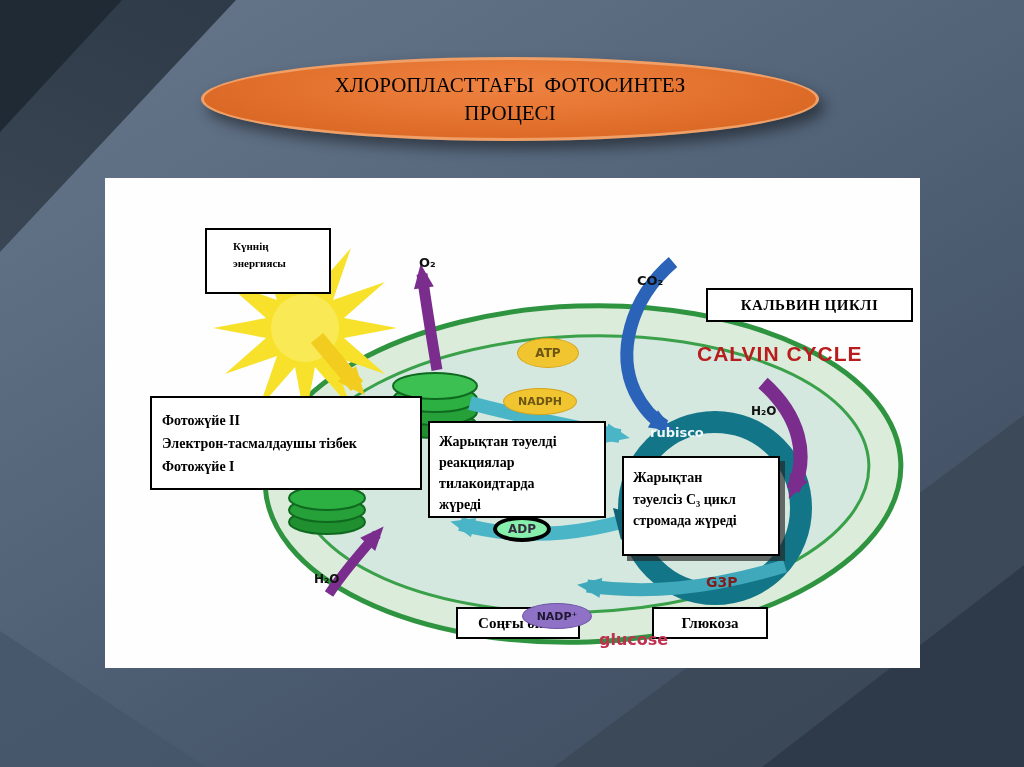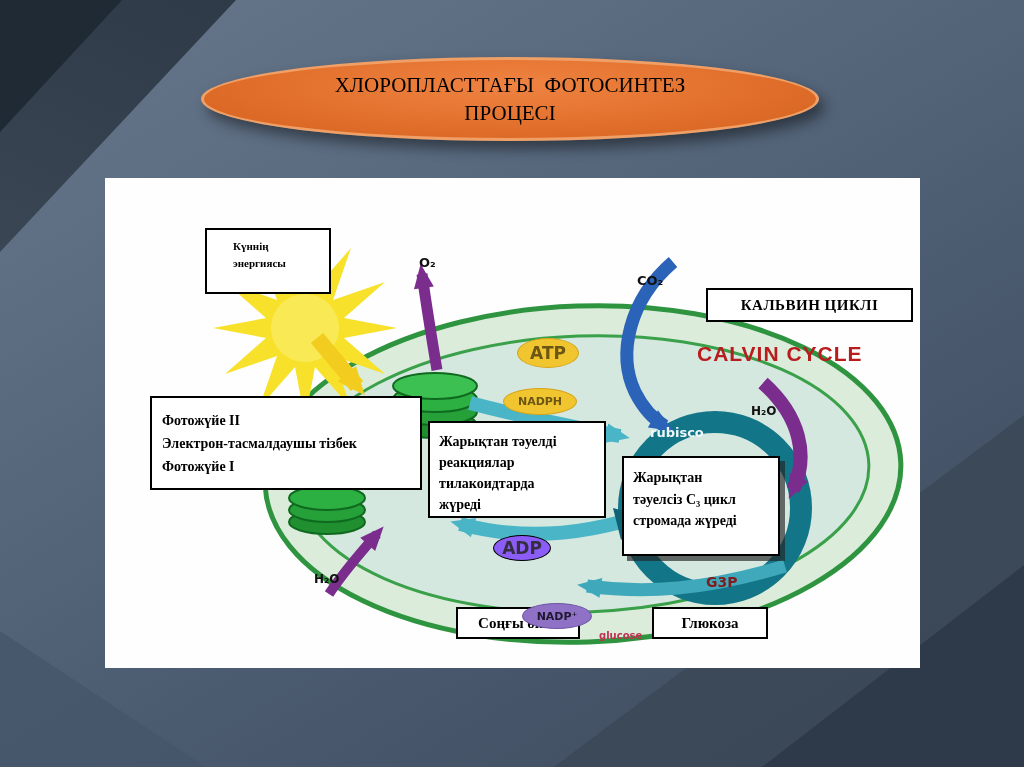--- a/index.html
+++ b/index.html
@@ -34,36 +34,36 @@
   .box-sun        { left:100px; top:50px;  width:126px; height:66px; font-size:11px; padding:8px 0 0 26px; line-height:1.5; }
   .box-photosys   { left:45px;  top:218px; width:272px; height:94px; font-size:14px; padding:11px 0 0 10px; line-height:1.65; }
   .box-lightdep   { left:323px; top:243px; width:178px; height:97px; font-size:14px; padding:8px 8px 0 9px; line-height:1.5; }
   .box-calvin     { left:601px; top:110px; width:207px; height:34px; font-size:15px; display:flex; align-items:center; justify-content:center; letter-spacing:.5px; }
   .box-lightindep { left:517px; top:278px; width:158px; height:100px; font-size:14px; padding:9px 0 0 9px; line-height:1.55;
                     box-shadow:5px 5px 0 rgba(35,35,35,.65); }
   .box-final      { left:351px; top:429px; width:124px; height:32px; font-size:15px; display:flex; align-items:center; justify-content:center; }
   .box-glucose    { left:547px; top:429px; width:116px; height:32px; font-size:15px; display:flex; align-items:center; justify-content:center; }
 
   .badge { position:absolute; border-radius:50%; display:flex; align-items:center; justify-content:center;
-    font-family:"DejaVu Sans","Liberation Sans",sans-serif; font-weight:bold; font-size:17px; }
+    font-family:"DejaVu Sans","Liberation Sans",sans-serif; font-weight:bold; font-size:12px; }
   .badge-atp   { left:412px; top:160px; width:62px; height:30px; background:#f1c52f; border:1px solid #d5a51e; color:#6b5613; }
   .badge-nadph { left:398px; top:210px; width:74px; height:27px; background:#f1c52f; border:1px solid #d5a51e; color:#6b5613; font-size:11px; }
-  .badge-adp   { left:388px; top:357px; width:58px; height:26px; background:#8b5cf6; border:1px solid #000000; color:#352e40; }
+  .badge-adp   { left:388px; top:338px; width:58px; height:26px; background:#86efac; border:4px solid #000000; color:#352e40; }
   .badge-nadp  { left:417px; top:401px; width:70px; height:26px; background:#8f72c6; border:1px solid #6f54a6; color:#1f1830; font-size:11px;margin-top:24px; }
 
   .sci { position:absolute; font-family:"DejaVu Sans","Liberation Sans",sans-serif; font-weight:bold; color:#101010; white-space:nowrap; }
   .lbl-o2        { left:314px; top:77px;  font-size:13px; }
   .lbl-co2       { left:532px; top:95px;  font-size:13px; }
   .lbl-calvin    { left:592px; top:164px; font-size:21px; color:#b91c1c; letter-spacing:1px;
                    font-family:"Liberation Sans","DejaVu Sans",sans-serif; }
   .lbl-rubisco   { left:545px; top:247px; font-size:13px; color:#eef8fa; font-weight:bold; }
   .lbl-h2o-r     { left:646px; top:226px; font-size:12px; }
   .lbl-h2o-l     { left:209px; top:394px; font-size:12px; }
   .lbl-g3p       { left:601px; top:396px; font-size:14px; color:#7f1d1d; }
-  .lbl-glunote   { left:494px; top:452px; font-size:10px; color:#c03050; font-weight:bold; }
+  .lbl-glunote   { left:494px; top:452px; font-size:16px; color:#c03050; font-weight:bold; }
 </style>
 </head>
 <body>
 
 <div class="slide">
 
   <div class="facet facet-tl"></div>
   <div class="facet facet-tl2"></div>
   <div class="facet facet-br"></div>
   <div class="facet facet-br2"></div>

